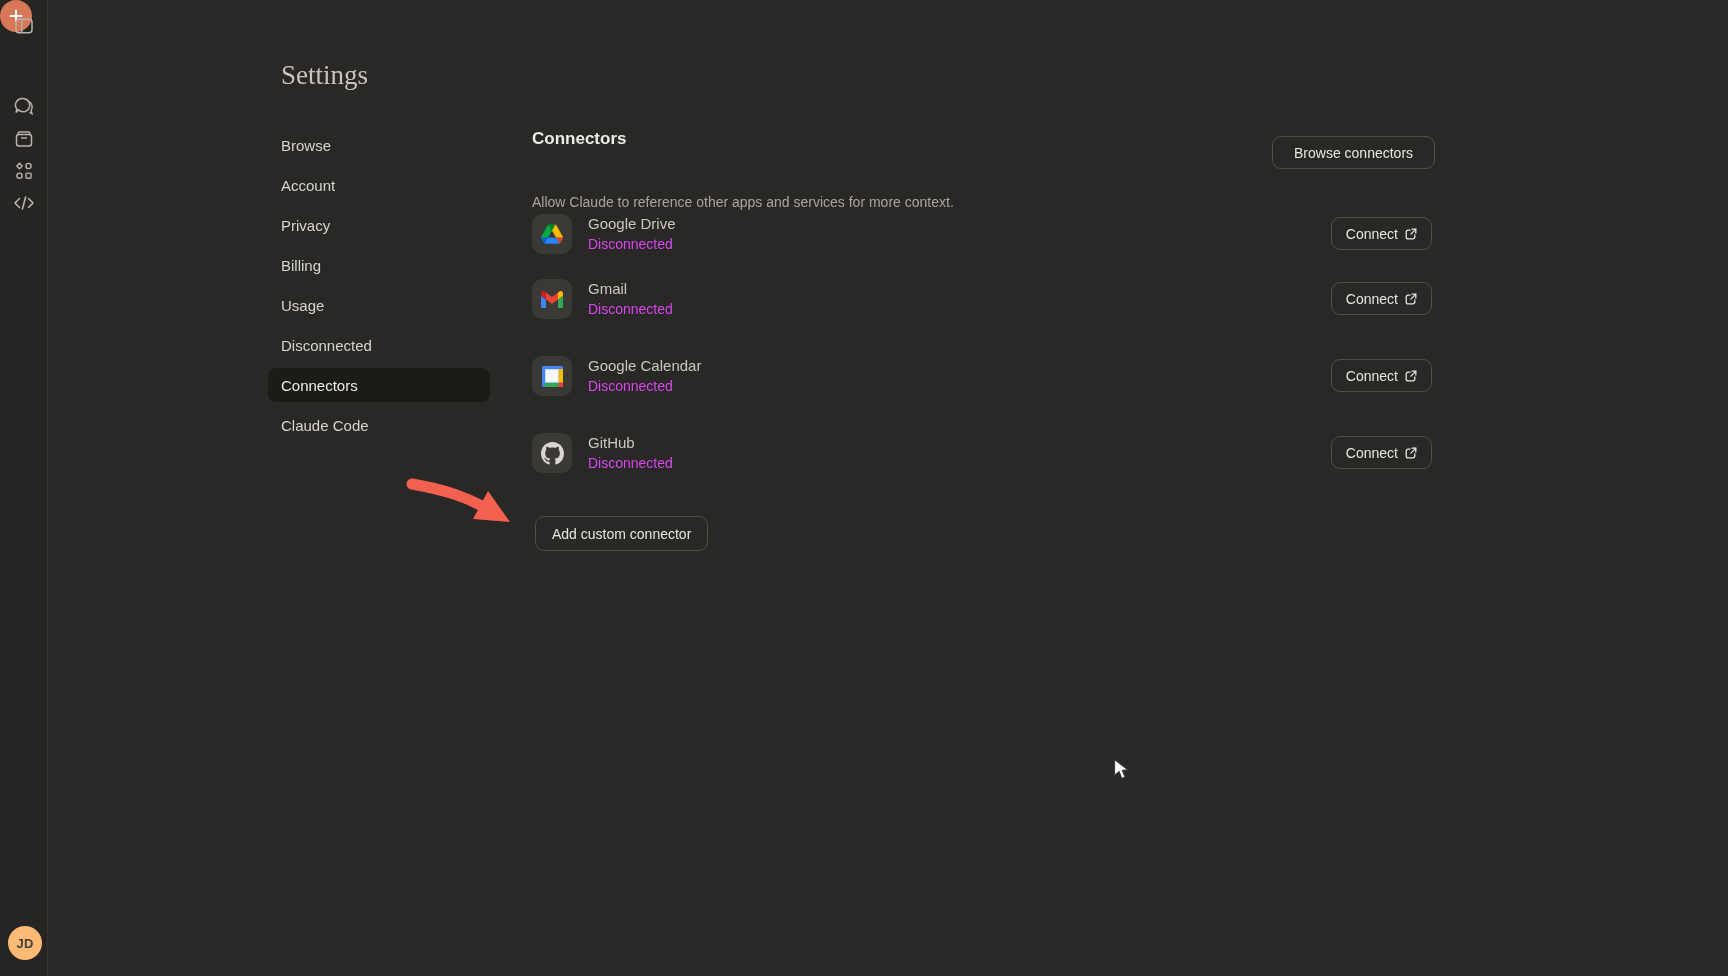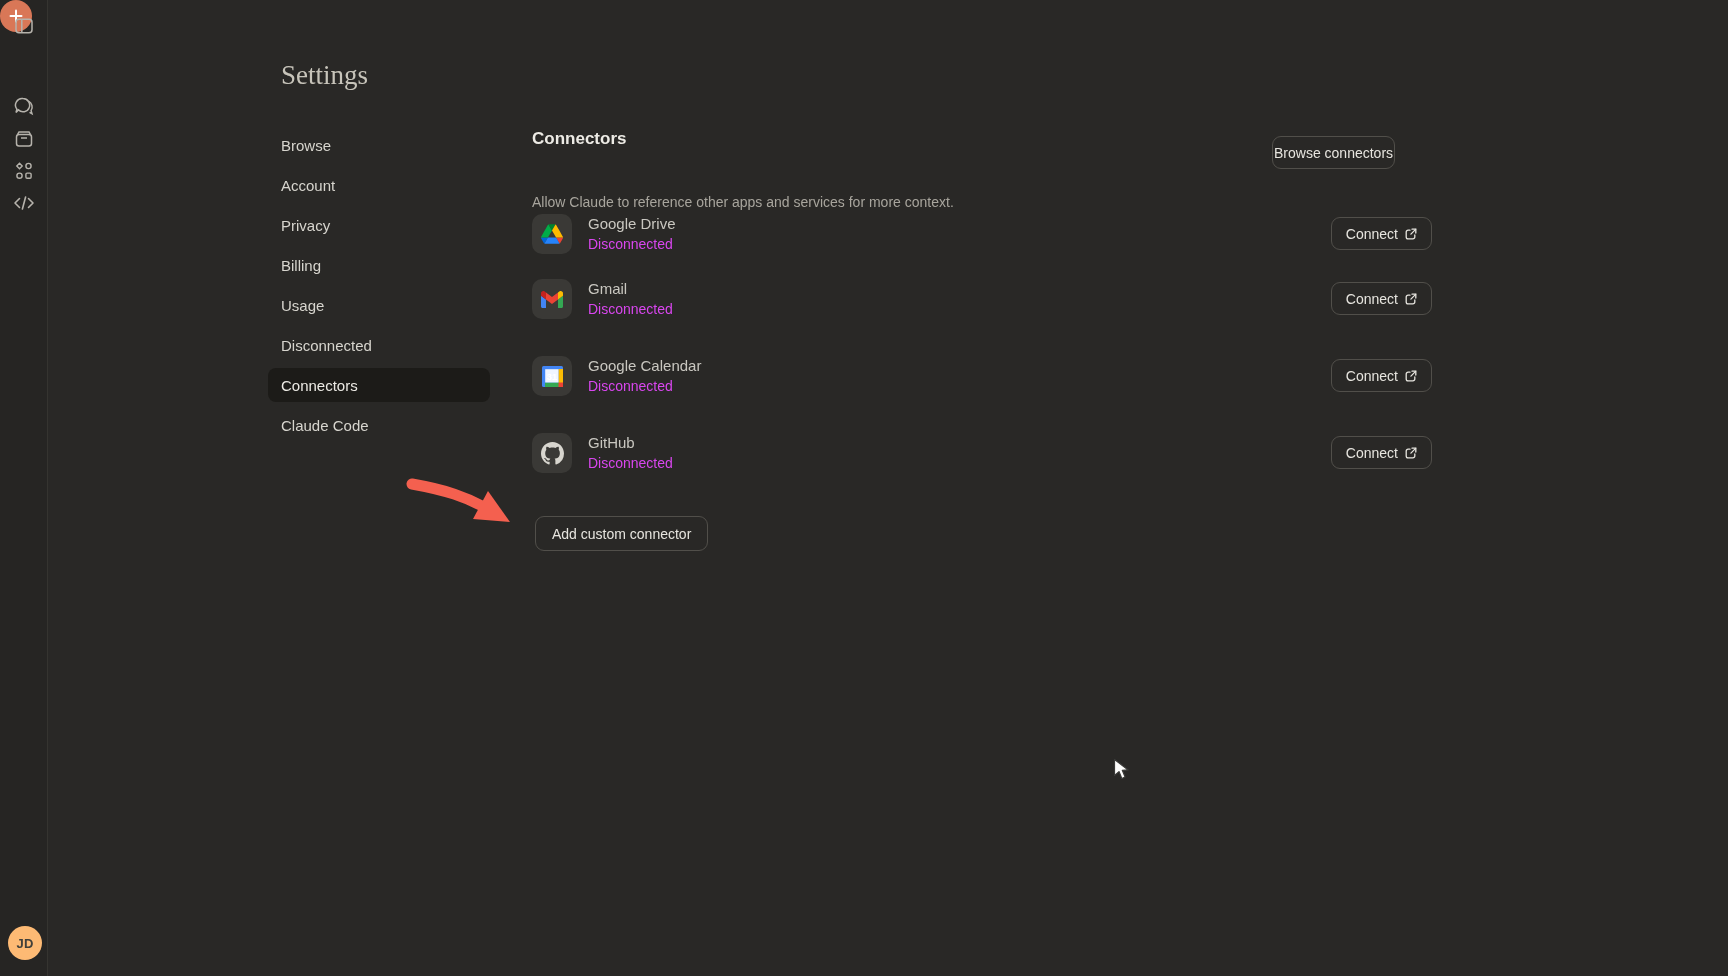--- a/index.html
+++ b/index.html
@@ -48,21 +48,21 @@
   
   .section-head { position:absolute; left:532px; top:129px; font-size:17px; font-weight:700; color:#edebe5; }
   .section-desc { position:absolute; left:532px; top:158px; font-size:14px; color:#a8a59d;margin-top:36px; }
 
   .btn {
     background:transparent; border:1px solid #514f4a; border-radius:9px;
     color:#e7e5df; font-size:14px; font-family:"Liberation Sans", sans-serif;
     display:inline-flex; align-items:center; justify-content:center; gap:7px;
     cursor:pointer; white-space:nowrap;
   }
-  .browse-btn { position:absolute; left:1272px; top:136px; height:33px; padding:0 1px; }
+  .browse-btn { position:absolute; left:1272px; top:136px; height:33px; padding:0 21px; }
   .add-btn    { position:absolute; left:535px;  top:516px; height:35px; padding:0 16px; }
 
   .connector-row { position:absolute; left:532px; width:900px; height:40px; }
   .tile {
     position:absolute; left:0; top:0; width:40px; height:40px;
     border-radius:10px; background:#3a3936;
     display:flex; align-items:center; justify-content:center;
   }
   .row-text { position:absolute; left:56px; top:0; height:40px; display:flex; flex-direction:column; justify-content:space-between; padding:2px 0 3px; }
   .row-name   { font-size:15px; color:#c9c7c0; line-height:1; }

